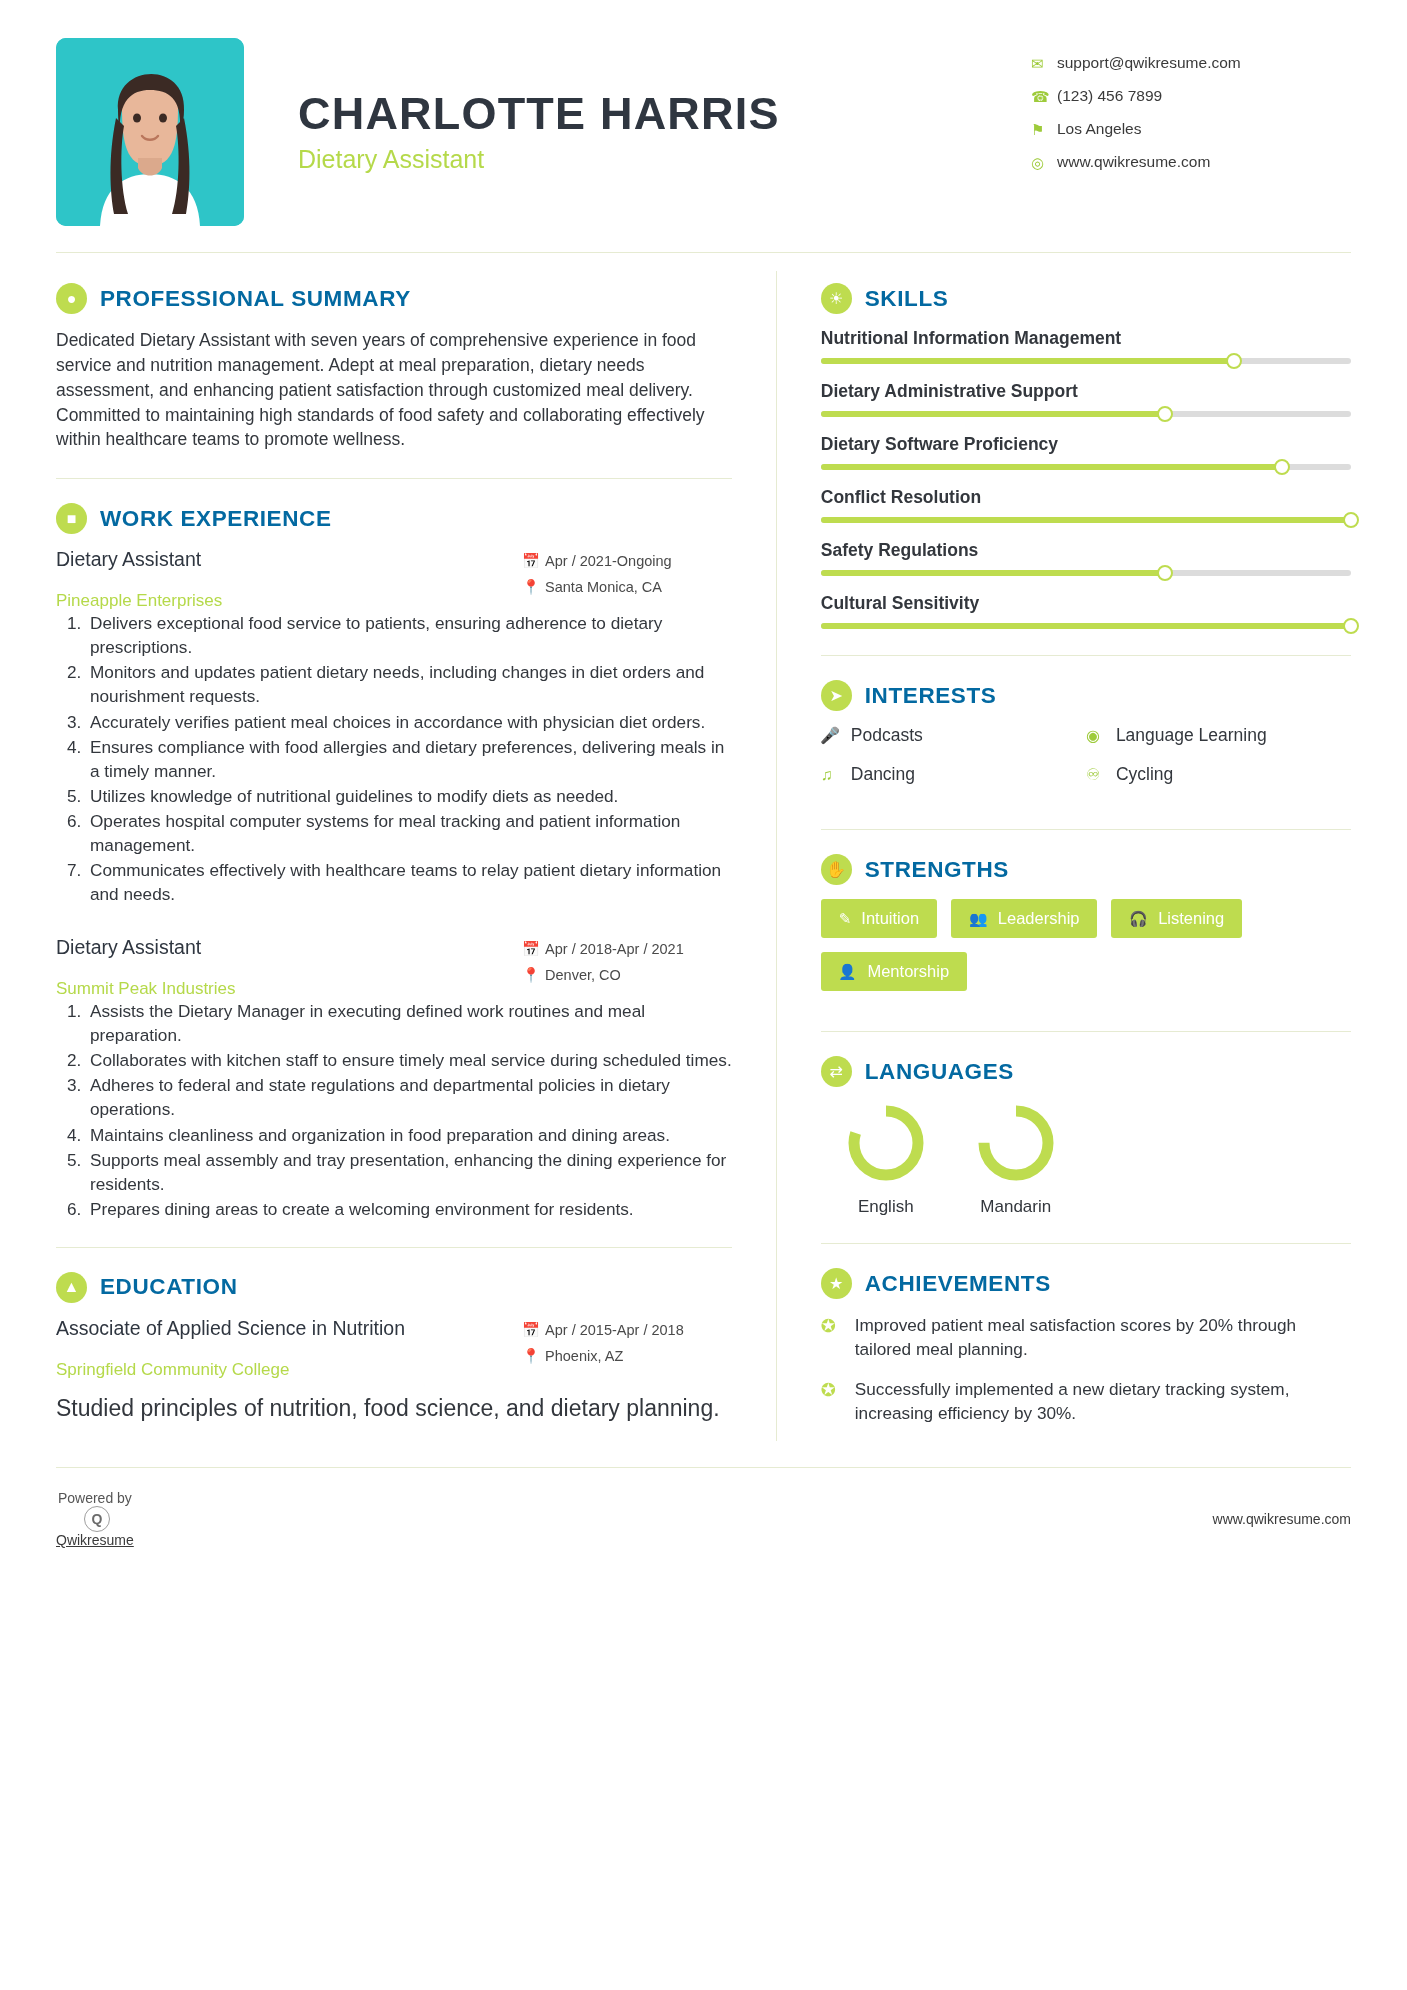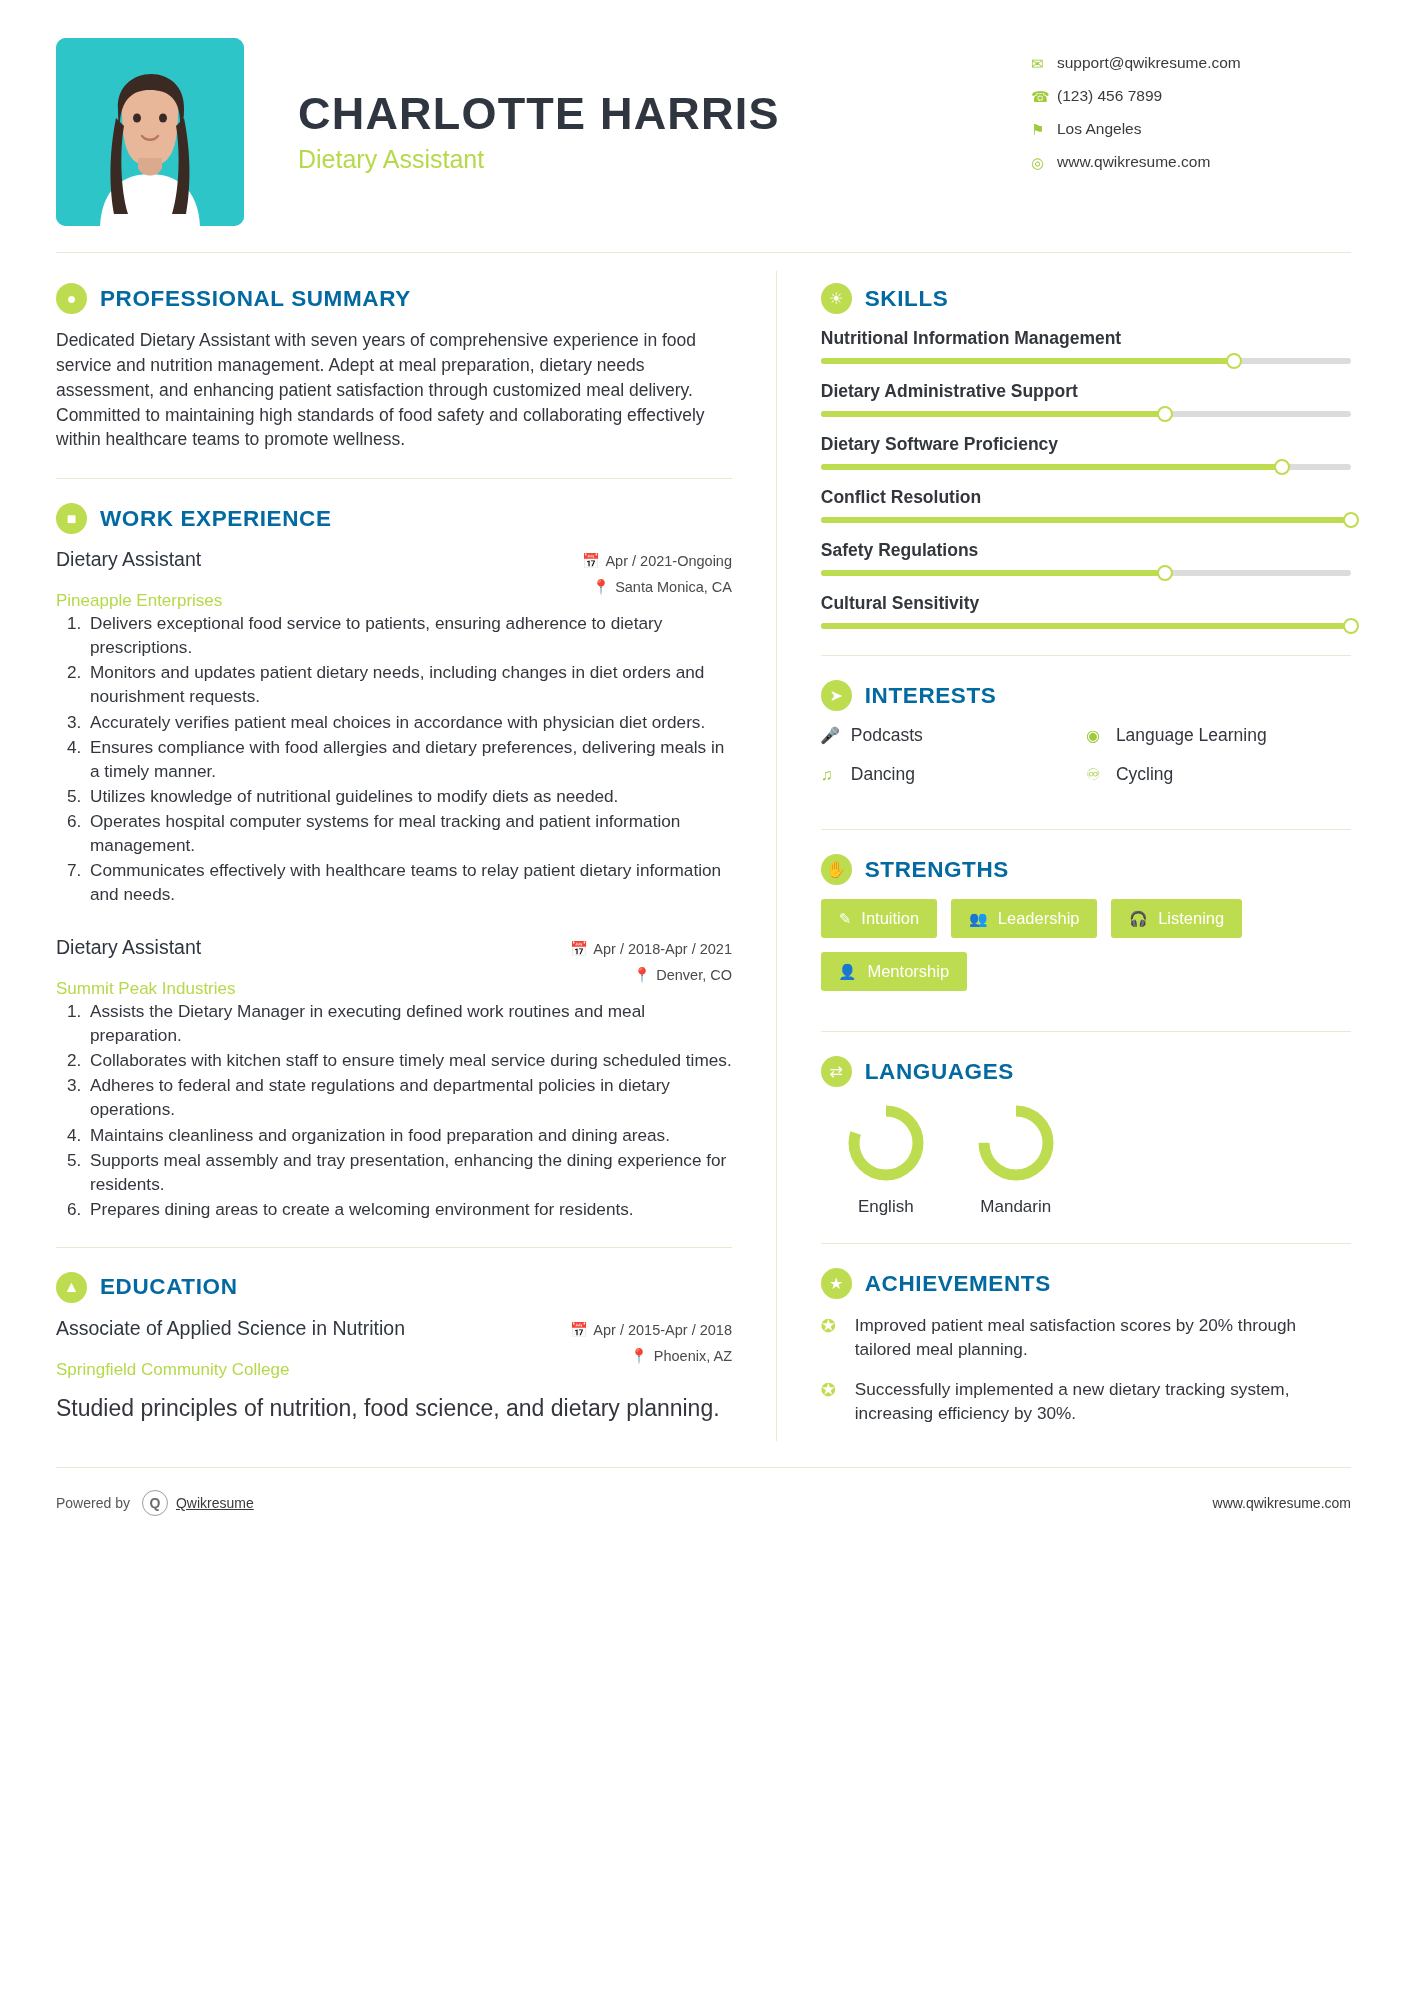--- a/index.html
+++ b/index.html
@@ -51,21 +51,21 @@
   }
 
   .summary-text { font-size: 17.5px; line-height: 1.42; color: #33373d; }
 
   .sec-rule { height: 1px; background: #e6ebd2; margin: 26px 0 24px 0; }
 
   
   .job { margin-bottom: 6px; }
   .job-row { display: flex; align-items: baseline; }
   .job-left { flex: 1 1 auto; }
-  .job-right { flex: 0 0 210px; text-align: right; }
+  .job-right { flex: 0 0 210px; text-align: left; }
   .job-role { font-size: 19.5px; color: #2f3640; font-weight: normal; }
   .job-company { font-size: 17px; color: #b5d94a; margin-top: 20px; }
   .job-meta { font-size: 14.5px; color: #4a4a4a; white-space: nowrap; }
   .job-meta .mi { color: #8f8f8f; margin-right: 5px; }
   .job-meta.second { margin-top: 9px; }
   ol.bullets { margin: 0 0 0 30px; }
   ol.bullets li { font-size: 17.2px; line-height: 1.4; color: #33373d; margin-bottom: 1px; padding-left: 4px; }
   .job + .job { margin-top: 30px; }
 
   
@@ -106,21 +106,21 @@
   .ach { display: flex; margin-bottom: 16px; }
   .ach-ico { width: 34px; flex: 0 0 34px; color: #bedc4f; font-size: 18px; padding-top: 2px; }
   .ach-txt { font-size: 17.2px; line-height: 1.4; color: #33373d; }
 
   
   .footer-rule { height: 1px; background: #e6ebd2; margin: 26px 0 0 0; }
   .footer {
     display: flex; align-items: center; justify-content: space-between;
     padding: 22px 0 26px 0;
   }
-  .powered { display: flex; align-items: center; font-size: 14px; color: #555; }
+  .powered { display: flex; align-items: center; font-size: 14px; color: #555; flex-direction: column; }
   .q-circle {
     width: 26px; height: 26px; border-radius: 50%; border: 1.5px solid #9e9e9e;
     display: flex; align-items: center; justify-content: center; margin: 0 8px 0 12px;
     font-size: 14px; color: #6b6b6b; font-weight: bold;
   }
   .q-link { color: #3a3a3a; text-decoration: underline; font-size: 14px; }
   .site { font-size: 14px; color: #3a3a3a; }
 </style>
 </head>
 <body>

